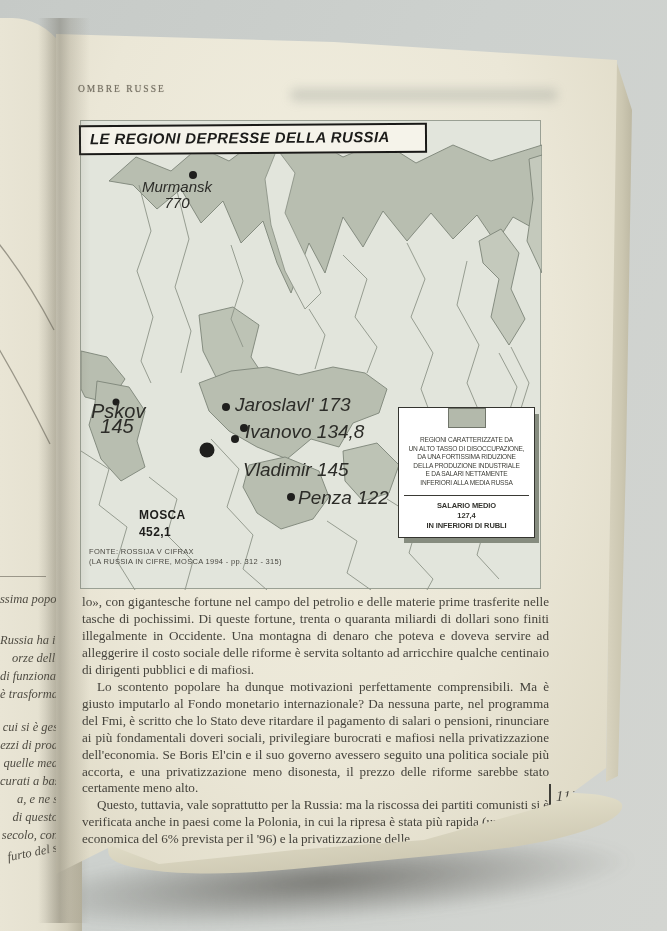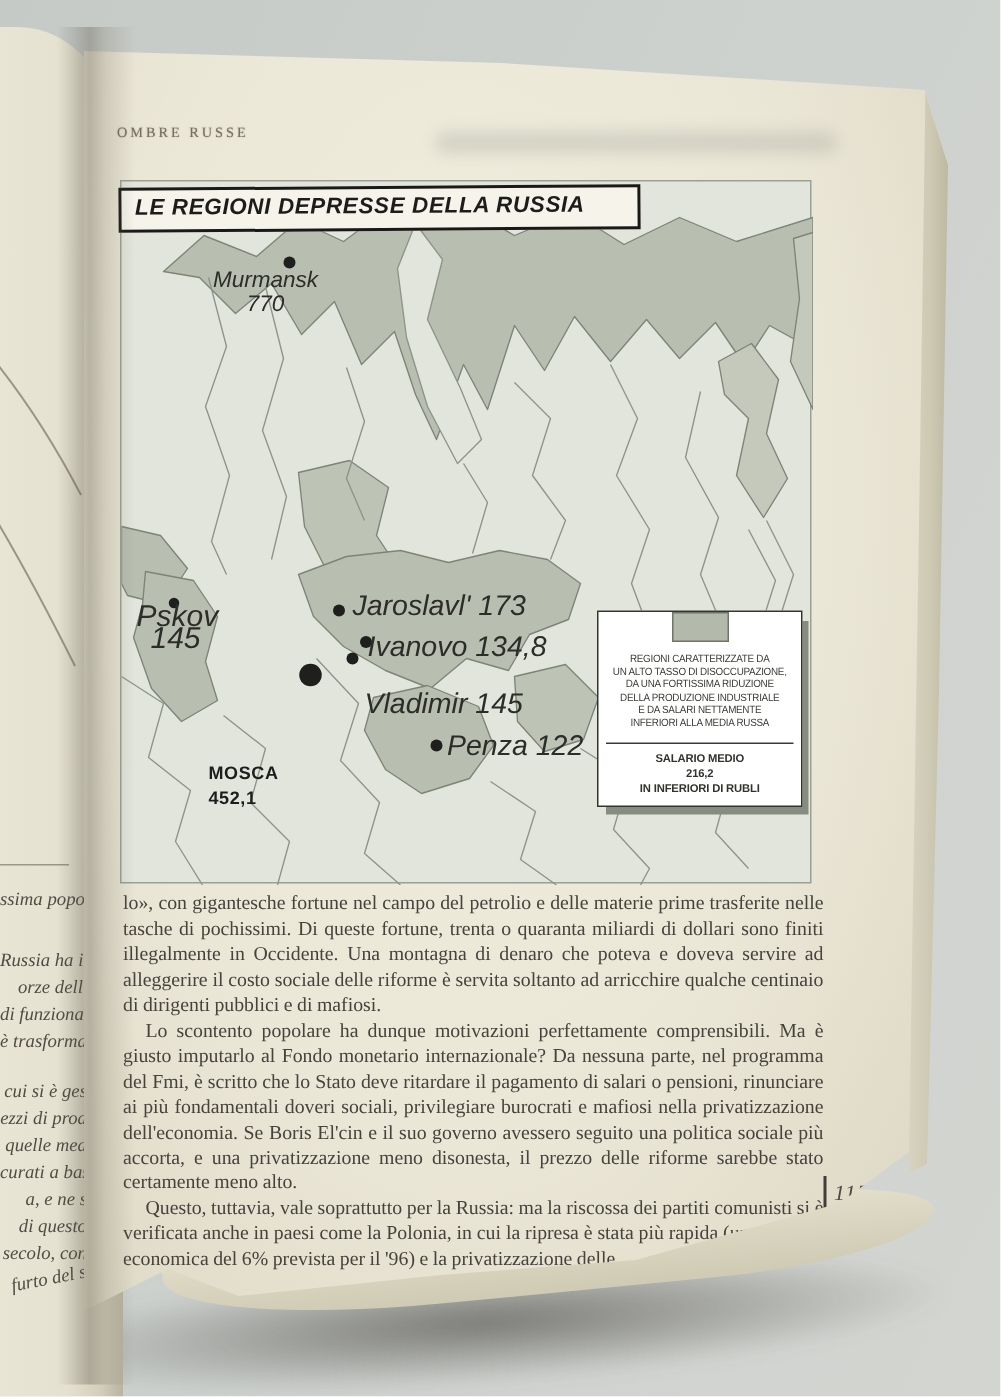--- a/index.html
+++ b/index.html
@@ -189,25 +189,29 @@
         <div class="legend-desc">
           <div>REGIONI CARATTERIZZATE DA</div>
           <div>UN ALTO TASSO DI DISOCCUPAZIONE,</div>
           <div>DA UNA FORTISSIMA RIDUZIONE</div>
           <div>DELLA PRODUZIONE INDUSTRIALE</div>
           <div>E DA SALARI NETTAMENTE</div>
           <div>INFERIORI ALLA MEDIA RUSSA</div>
         </div>
         <div class="legend-salary">
           <div>SALARIO MEDIO</div>
-          <div>216,2</div>
+          <div>127,4</div>
           <div>IN INFERIORI DI RUBLI</div>
         </div>
       </div>
 
+      <div class="map-source">
+        <div>FONTE: ROSSIJA V CIFRAX</div>
+        <div>(LA RUSSIA IN CIFRE, MOSCA 1994 - pp. 312 - 315)</div>
+      </div>
     </div>
 
     <div class="body-text">
       <p>lo», con gigantesche fortune nel campo del petrolio e delle materie prime trasferite nelle tasche di pochissimi. Di queste fortune, trenta o quaranta miliardi di dollari sono finiti illegalmente in Occidente. Una montagna di denaro che poteva e doveva servire ad alleggerire il costo sociale delle riforme è servita soltanto ad arricchire qualche centinaio di dirigenti pubblici e di mafiosi.</p>
       <p class="indent">Lo scontento popolare ha dunque motivazioni perfettamente comprensibili. Ma è giusto imputarlo al Fondo monetario internazionale? Da nessuna parte, nel programma del Fmi, è scritto che lo Stato deve ritardare il pagamento di salari o pensioni, rinunciare ai più fondamentali doveri sociali, privilegiare burocrati e mafiosi nella privatizzazione dell'economia. Se Boris El'cin e il suo governo avessero seguito una politica sociale più accorta, e una privatizzazione meno disonesta, il prezzo delle riforme sarebbe stato certamente meno alto.</p>
       <p class="indent">Questo, tuttavia, vale soprattutto per la Russia: ma la riscossa dei partiti comunisti si è verificata anche in paesi come la Polonia, in cui la ripresa è stata più rapida (una crescita economica del 6% prevista per il '96) e la privatizzazione delle</p>
     </div>
 
     <div class="page-rule"></div>
     <div class="page-number">115</div>

